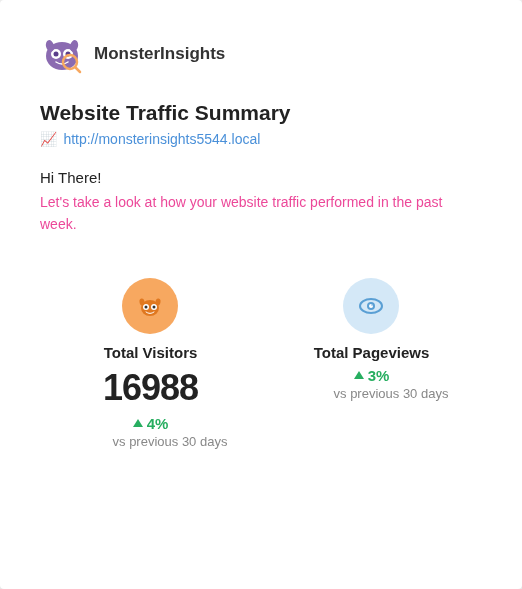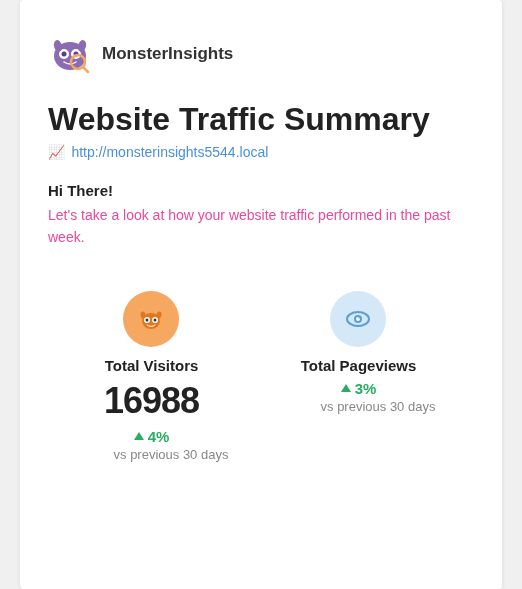--- a/index.html
+++ b/index.html
@@ -8,23 +8,23 @@
       background: #f0f0f0;
       display: flex;
       justify-content: center;
       align-items: center;
       min-height: 100vh;
       font-family: Arial, sans-serif;
     }
 
     .card {
       background: #ffffff;
-      width: 482px;
+      width: 522px;
       min-height: 589px;
-      padding: 32px 40px 40px 28px;
+      padding: 32px 40px 40px 40px;
       border-radius: 4px;
       box-shadow: 0 1px 4px rgba(0,0,0,0.1);
     }
 
     .logo-area {
       display: flex;
       align-items: center;
       margin-bottom: 24px;
     }
 
@@ -35,21 +35,21 @@
       flex-shrink: 0;
     }
 
     .logo-text {
       font-size: 17px;
       font-weight: bold;
       color: #333;
     }
 
     .title {
-      font-size: 32px;
+      font-size: 21px;
       font-weight: bold;
       color: #222;
       margin-bottom: 6px;
       line-height: 1.2;
     }
 
     .date-range {
       color: #8c6bb1;
       font-size: 14px;
       margin-bottom: 6px;
@@ -72,21 +72,21 @@
       font-size: 14px;
       text-decoration: none;
     }
 
     .greeting-section {
       margin-bottom: 32px;
     }
 
     .greeting-title {
       font-size: 15px;
-      font-weight: bold;
+      font-weight: normal;
       color: #222;
       margin-bottom: 6px;
     }
 
     .greeting-text {
       font-size: 14px;
       color: #ec4899;
       line-height: 1.55;
     }
 

